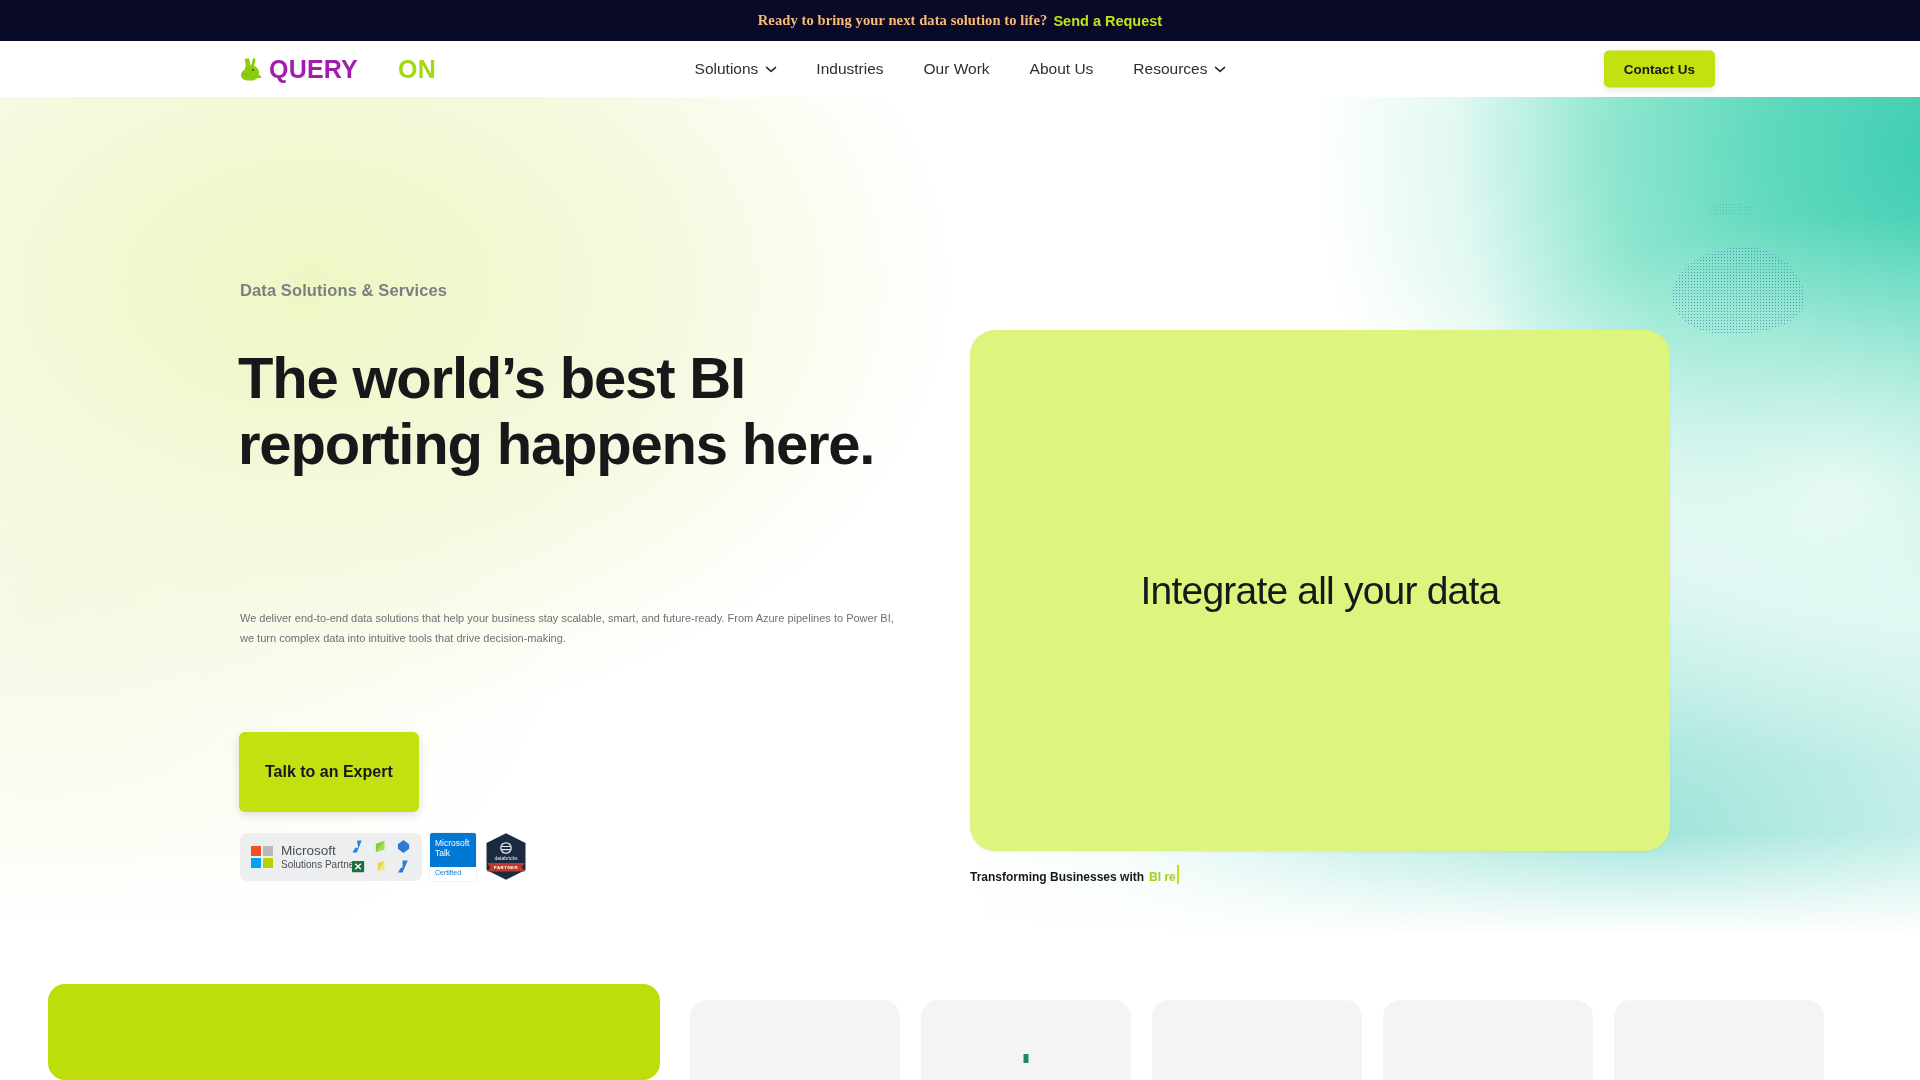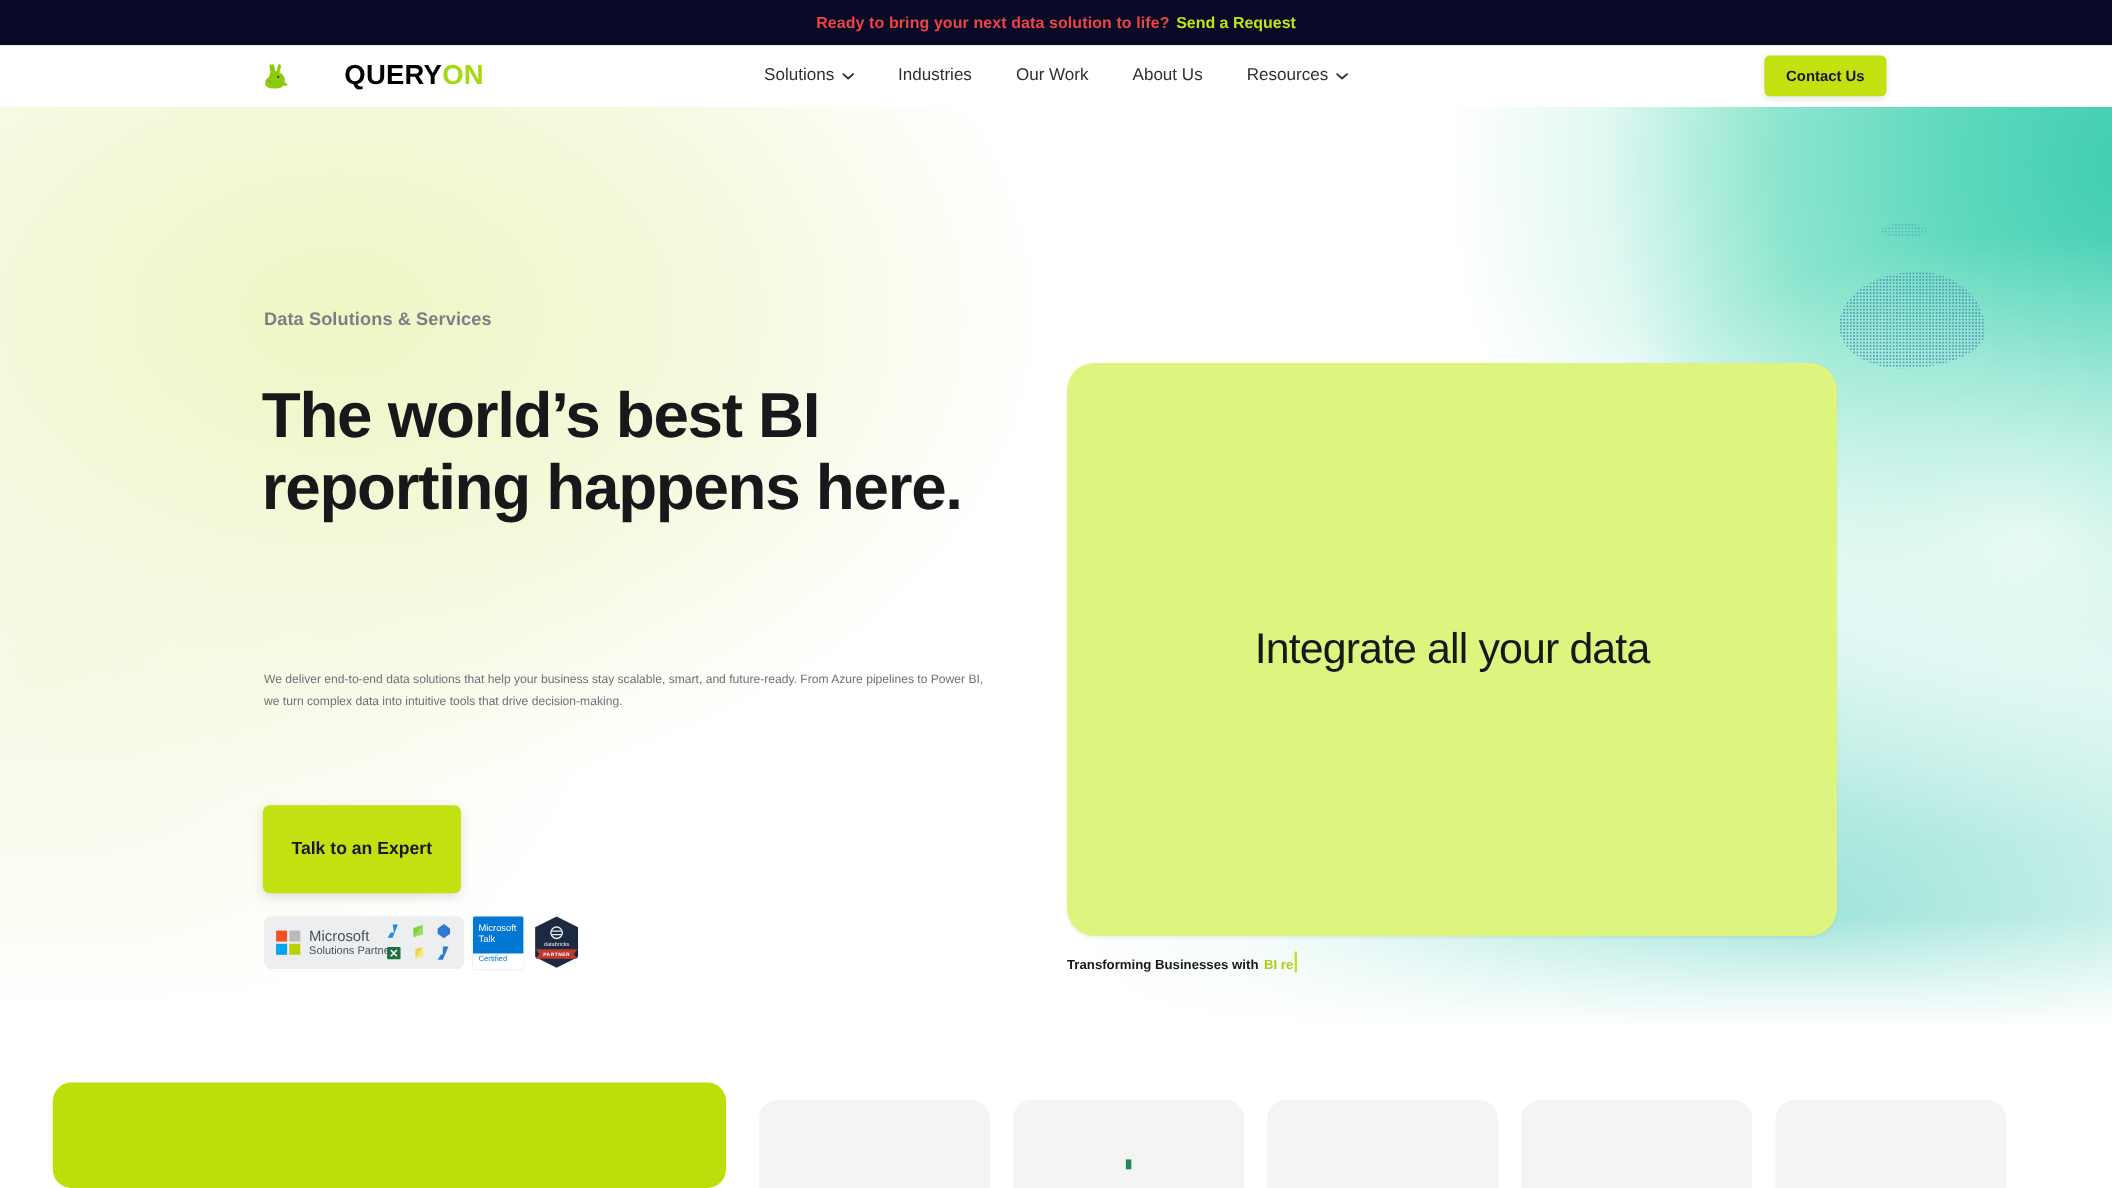--- a/index.html
+++ b/index.html
@@ -12,22 +12,23 @@
   }
 
   
   .announce-bar{
     height:41px; width:100%;
     background:#080a27;
     display:flex; align-items:center; justify-content:center;
     position:relative; z-index:40;
   }
   .announce-text{
-    font-size:14.5px; font-weight:700; color:#ef4444;
+    font-size:14.5px; font-weight:700; color:#fdba74;
     letter-spacing:.1px;
+    font-family:Liberation Serif, serif;
   }
   .announce-link{
     font-size:14.5px; font-weight:700; color:#c4e215;
     margin-left:6px; text-decoration:none; cursor:pointer;
   }
 
   
   .site-header{
     height:56px; width:100%;
     background:#ffffff;
@@ -36,22 +37,22 @@
   }
   .logo-wrap{
     position:absolute; left:240px; top:50%; transform:translateY(-50%);
     display:flex; align-items:center; gap:7px; cursor:pointer;
   }
   .logo-rabbit{ width:22px; height:24px; display:block; }
   .logo-text{
     font-size:25px; font-weight:700; letter-spacing:.2px;
     line-height:1; white-space:nowrap;
   }
-  .logo-query{ color:#000000;margin-left:44px; }
-  .logo-on{ color:#a4d910; }
+  .logo-query{ color:#a21caf; }
+  .logo-on{ color:#a4d910;margin-left:40px; }
 
   .main-nav{
     position:absolute; left:50%; transform:translateX(-50%);
     display:flex; gap:0;
   }
   .nav-item{
     display:flex; align-items:center; gap:7px;
     padding:0 20px; height:56px;
     font-size:15.5px; color:#2f2f2f; cursor:pointer;
     white-space:nowrap;

